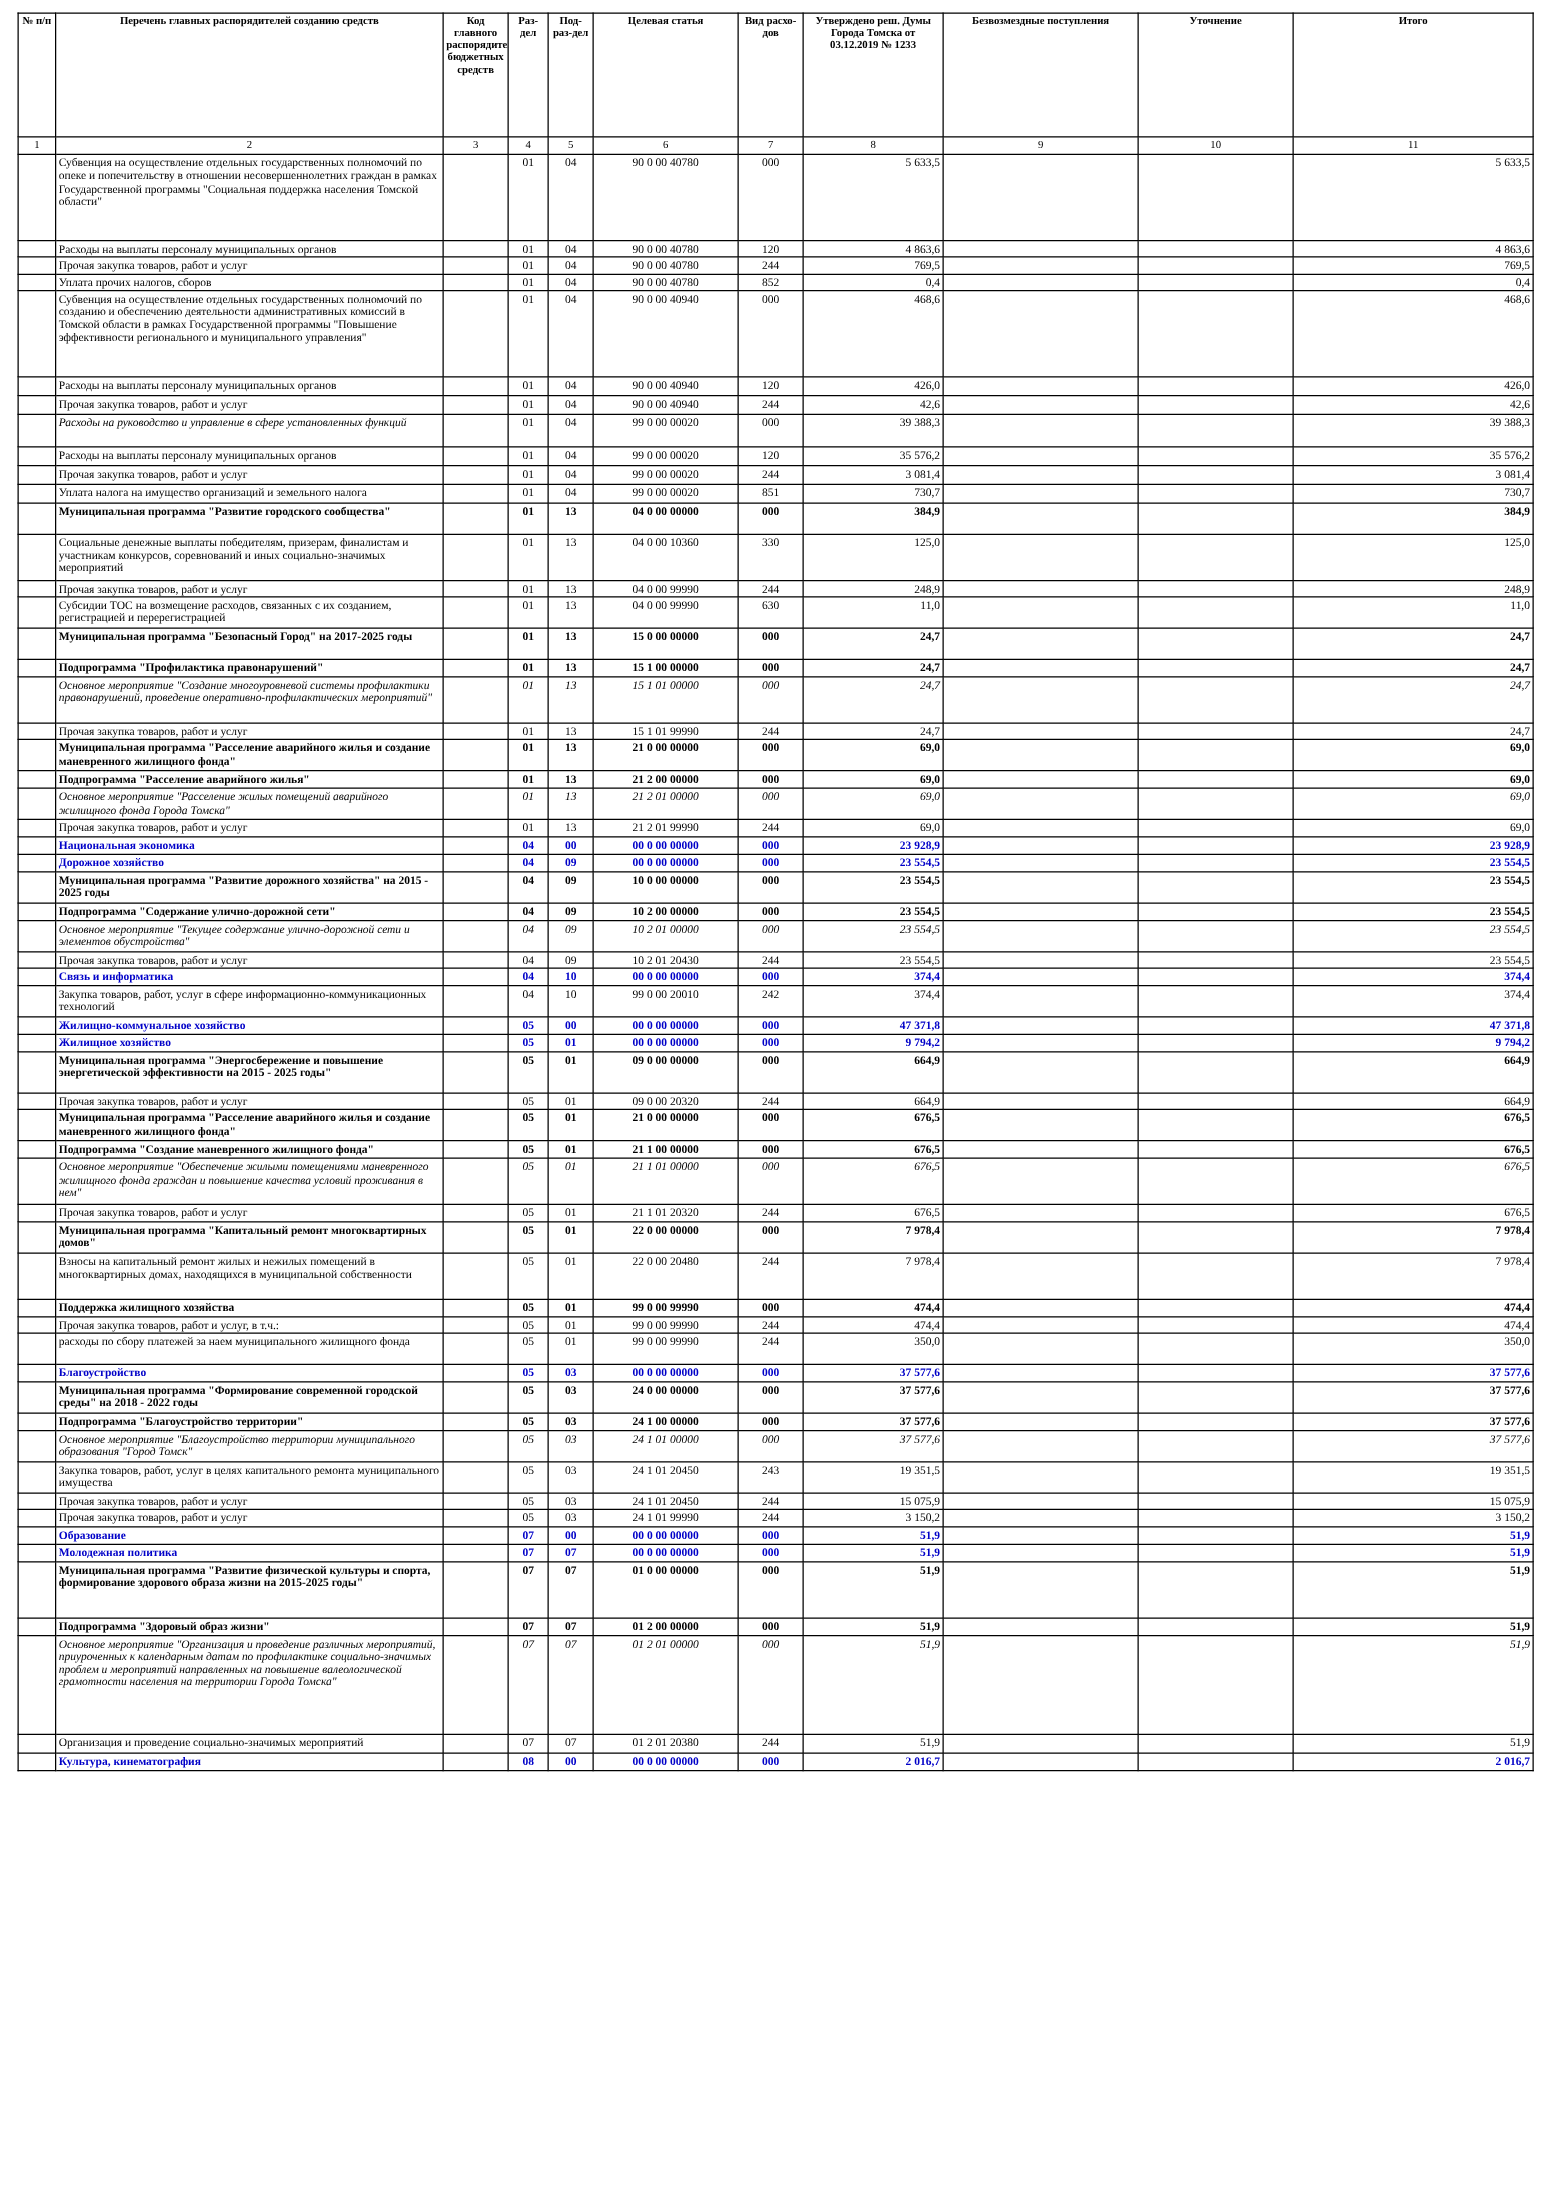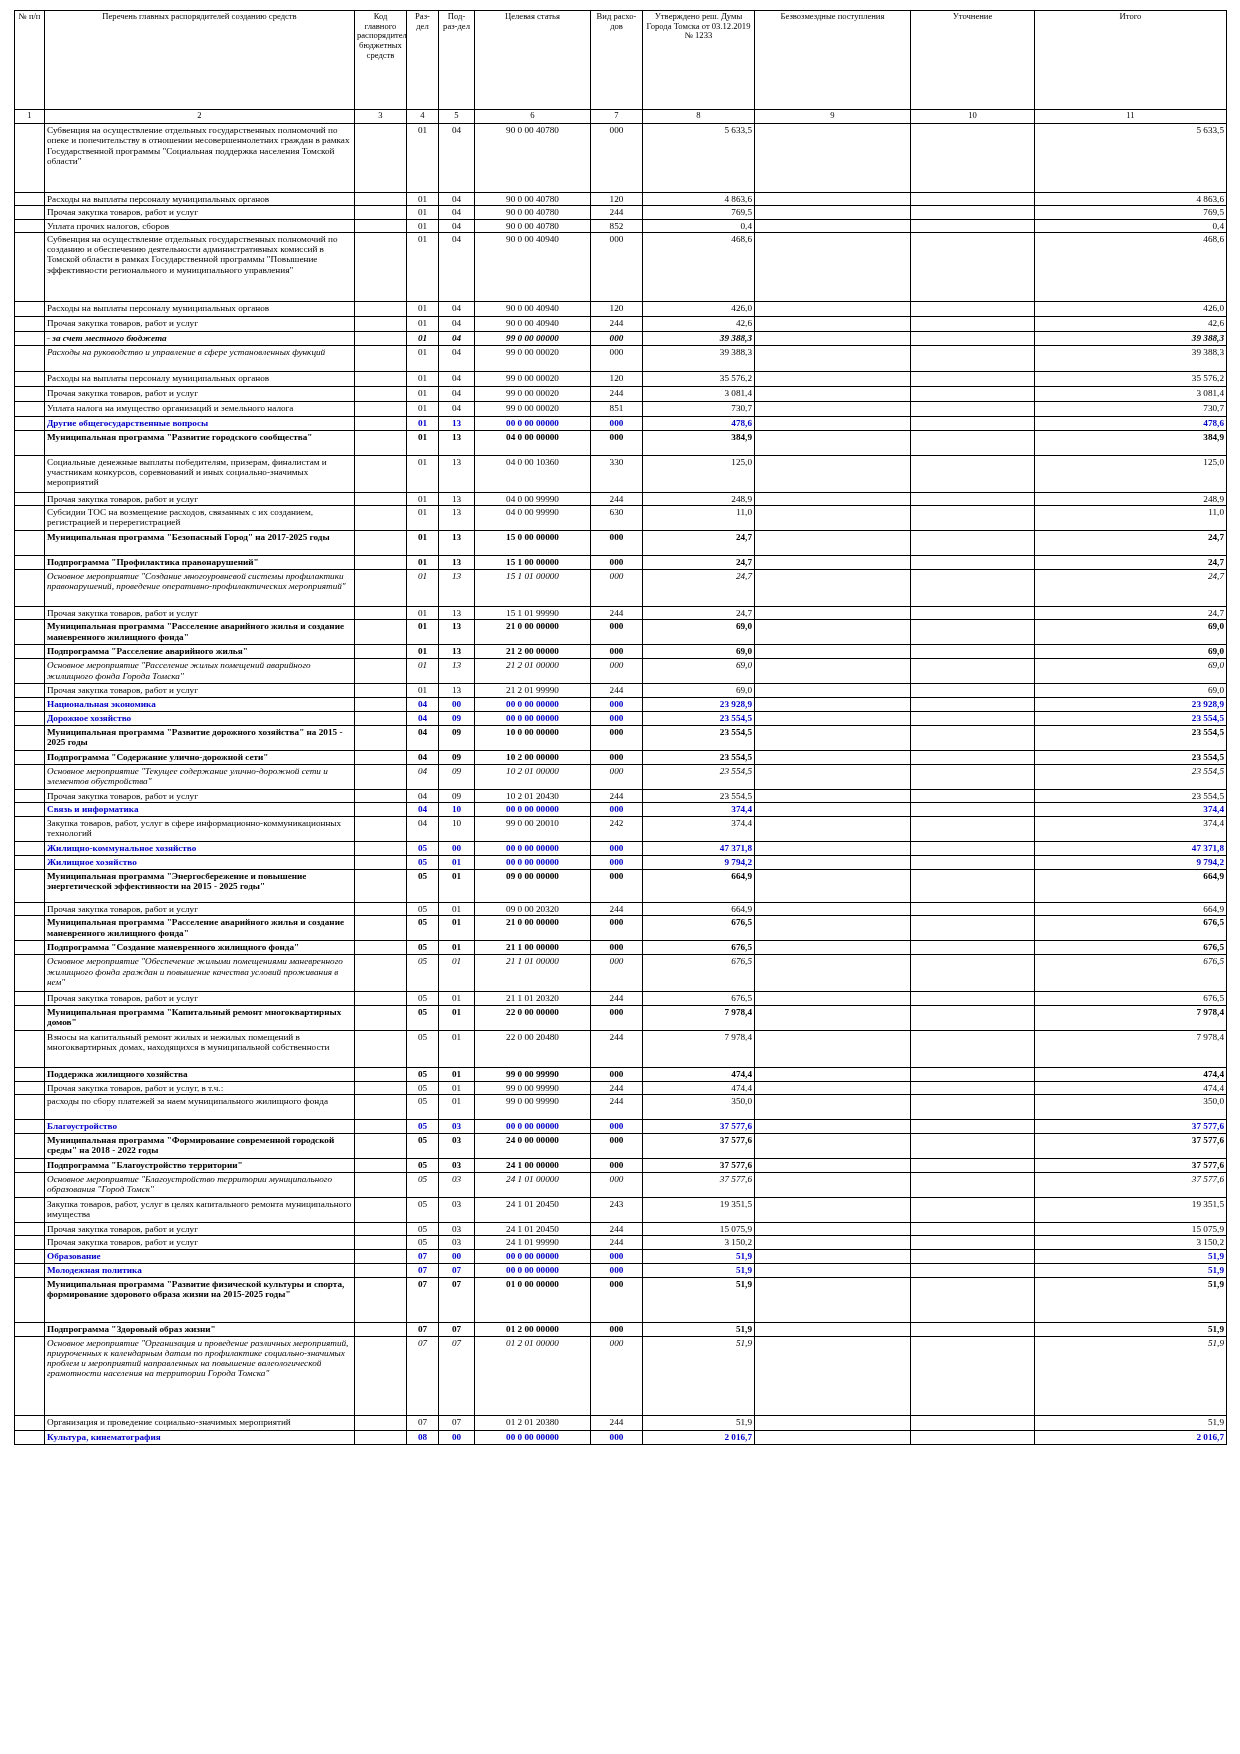--- a/index.html
+++ b/index.html
@@ -32,20 +32,21 @@
     padding: 1px 2px;
     vertical-align: top;
     overflow: hidden;
   }
   .hdr td {
     text-align: center;
     vertical-align: middle;
     font-size: 8.6px;
     padding: 2px 2px;
     height: 96px;
+    font-weight: bold;
   }
   .numrow td {
     text-align: center;
     font-size: 8.6px;
     height: 11px;
     padding: 0 2px;
   }
   
   col.c1 { width: 30px; }
   col.c2 { width: 310px; }
@@ -205,33 +206,20 @@
           <td class="ctr ">04</td>
           <td class="ctr ">90 0 00 40940</td>
           <td class="ctr ">244</td>
           <td class="rgt ">42,6</td>
           <td class="rgt "></td>
           <td class="rgt "></td>
           <td class="rgt ">42,6</td>
         </tr>
         <tr>
           <td></td>
-          <td class="txt boldital i1" style="height: 11px;">- за счет местного бюджета</td>
-          <td class="ctr boldital"></td>
-          <td class="ctr boldital">01</td>
-          <td class="ctr boldital">04</td>
-          <td class="ctr boldital">99 0 00 00000</td>
-          <td class="ctr boldital">000</td>
-          <td class="rgt boldital">39 388,3</td>
-          <td class="rgt boldital"></td>
-          <td class="rgt boldital"></td>
-          <td class="rgt boldital">39 388,3</td>
-        </tr>
-        <tr>
-          <td></td>
           <td class="txt  i1" style="height: 23px; font-style: italic;">Расходы на руководство и управление в сфере установленных функций</td>
           <td class="ctr "></td>
           <td class="ctr ">01</td>
           <td class="ctr ">04</td>
           <td class="ctr ">99 0 00 00020</td>
           <td class="ctr ">000</td>
           <td class="rgt ">39 388,3</td>
           <td class="rgt "></td>
           <td class="rgt "></td>
           <td class="rgt ">39 388,3</td>
@@ -267,33 +255,20 @@
           <td class="txt  i2" style="height: 12px;">Уплата налога на имущество организаций и земельного налога</td>
           <td class="ctr "></td>
           <td class="ctr ">01</td>
           <td class="ctr ">04</td>
           <td class="ctr ">99 0 00 00020</td>
           <td class="ctr ">851</td>
           <td class="rgt ">730,7</td>
           <td class="rgt "></td>
           <td class="rgt "></td>
           <td class="rgt ">730,7</td>
-        </tr>
-        <tr>
-          <td></td>
-          <td class="txt blue " style="height: 11px;">Другие общегосударственные вопросы</td>
-          <td class="ctr blue"></td>
-          <td class="ctr blue">01</td>
-          <td class="ctr blue">13</td>
-          <td class="ctr blue">00 0 00 00000</td>
-          <td class="ctr blue">000</td>
-          <td class="rgt blue">478,6</td>
-          <td class="rgt blue"></td>
-          <td class="rgt blue"></td>
-          <td class="rgt blue">478,6</td>
         </tr>
         <tr>
           <td></td>
           <td class="txt bold " style="height: 22px;">Муниципальная программа "Развитие городского сообщества"</td>
           <td class="ctr bold"></td>
           <td class="ctr bold">01</td>
           <td class="ctr bold">13</td>
           <td class="ctr bold">04 0 00 00000</td>
           <td class="ctr bold">000</td>
           <td class="rgt bold">384,9</td>

